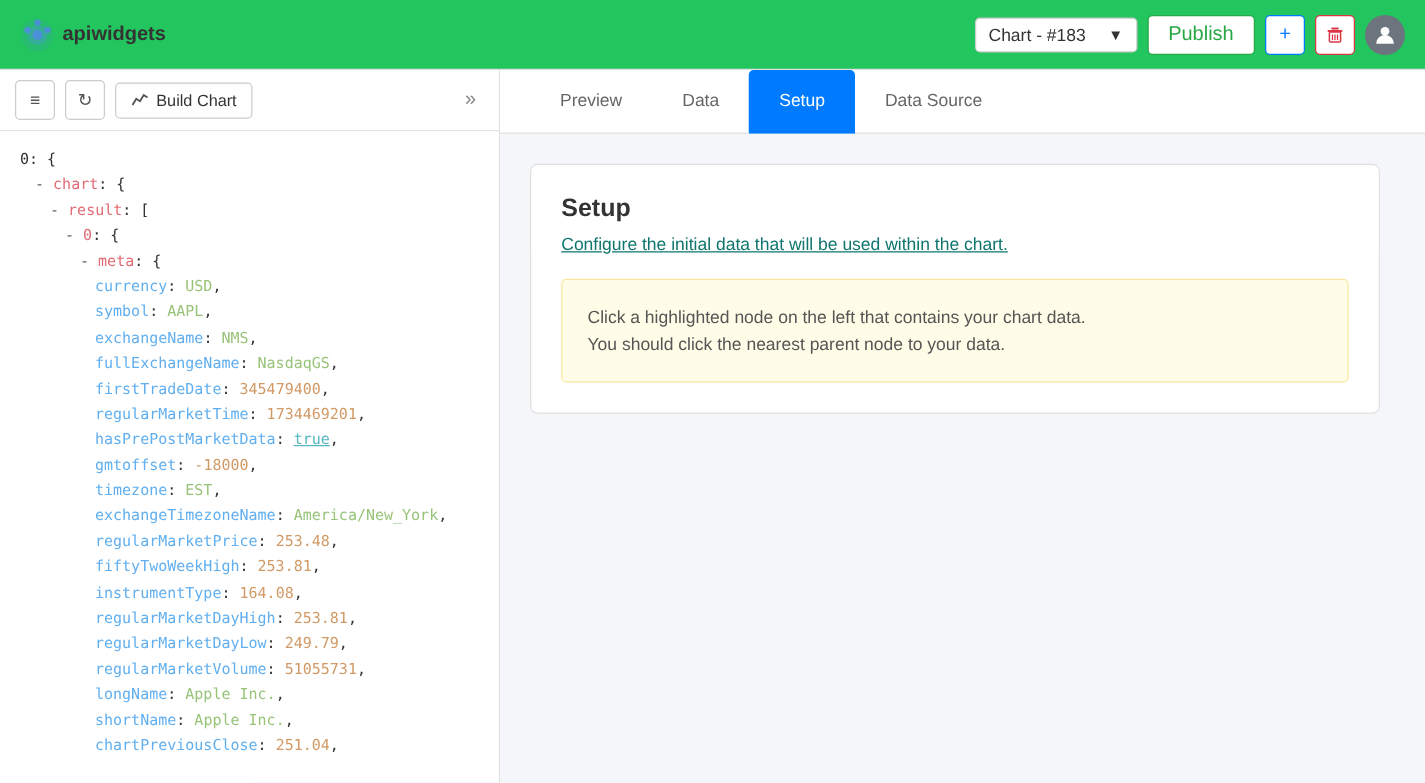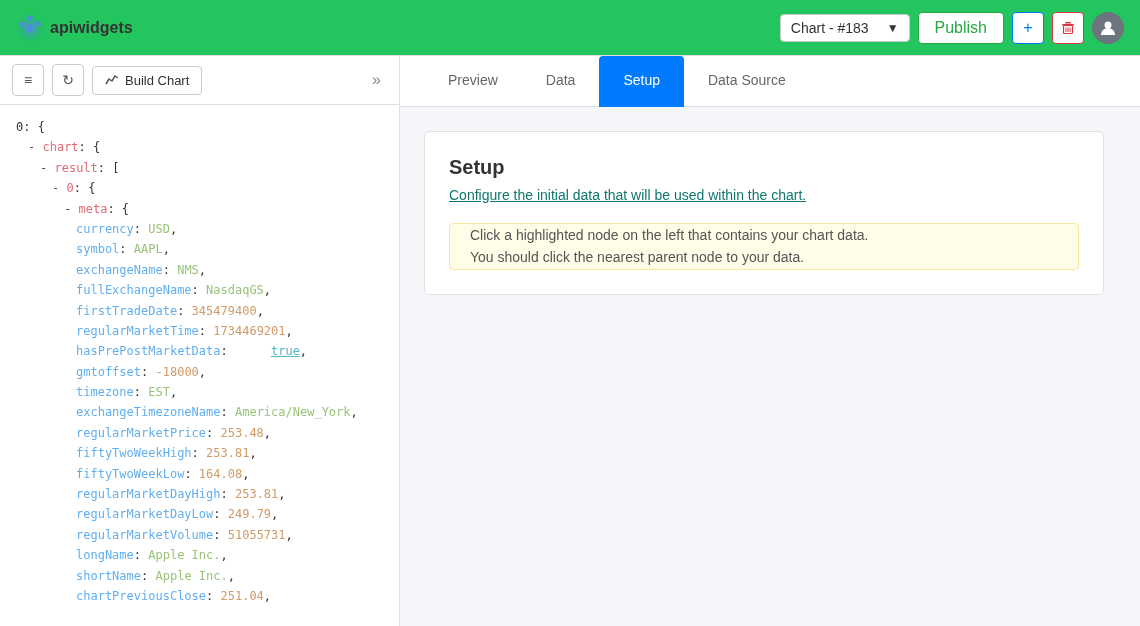--- a/index.html
+++ b/index.html
@@ -102,21 +102,21 @@
     
     .content-area { flex: 1; overflow-y: auto; padding: 24px; }
     .setup-card {
       background: #fff; border: 1px solid #e0e0e0; border-radius: 6px;
       padding: 24px; max-width: 680px;
     }
     .setup-title { font-size: 20px; font-weight: 600; color: #333; margin-bottom: 8px; }
     .setup-desc { font-size: 14px; color: #0f766e; margin-bottom: 20px; text-decoration: underline; }
     .info-box {
       background: #fffde7; border: 1px solid #f9e79f; border-radius: 4px;
-      padding: 0 20px; font-size: 14px; color: #555; line-height: 1.6;
+      padding: 18px 20px; font-size: 14px; color: #555; line-height: 1.6;
     }
     .info-box p { margin: 0; }
   </style>
 </head>
 <body>
 
 <header class="header">
   <div class="header-left">
     <div class="logo">
       <svg class="logo-icon" viewBox="0 0 28 28" fill="none">
@@ -180,27 +180,27 @@
       <div class="json-line json-indent-1"><span class="json-caret">-</span> <span class="json-key">chart</span><span class="json-bracket">: {</span></div>
       <div class="json-line json-indent-2"><span class="json-caret">-</span> <span class="json-key">result</span><span class="json-bracket">: [</span></div>
       <div class="json-line json-indent-3"><span class="json-caret">-</span> <span class="json-key">0</span><span class="json-bracket">: {</span></div>
       <div class="json-line json-indent-4"><span class="json-caret">-</span> <span class="json-key">meta</span><span class="json-bracket">: {</span></div>
       <div class="json-line json-indent-5"><span class="json-key-green">currency</span><span>: </span><span class="json-string">USD</span><span>,</span></div>
       <div class="json-line json-indent-5"><span class="json-key-green">symbol</span><span>: </span><span class="json-string">AAPL</span><span>,</span></div>
       <div class="json-line json-indent-5"><span class="json-key-green">exchangeName</span><span>: </span><span class="json-string">NMS</span><span>,</span></div>
       <div class="json-line json-indent-5"><span class="json-key-green">fullExchangeName</span><span>: </span><span class="json-string">NasdaqGS</span><span>,</span></div>
       <div class="json-line json-indent-5"><span class="json-key-green">firstTradeDate</span><span>: </span><span class="json-number">345479400</span><span>,</span></div>
       <div class="json-line json-indent-5"><span class="json-key-green">regularMarketTime</span><span>: </span><span class="json-number">1734469201</span><span>,</span></div>
-      <div class="json-line json-indent-5"><span class="json-key-green">hasPrePostMarketData</span><span>: </span><span class="json-bool" style="text-decoration: underline; cursor: text; margin-left: 36px;">true</span><span>,</span></div>
+      <div class="json-line json-indent-5"><span class="json-key-green">hasPrePostMarketData</span><span>: </span><span class="json-bool" style="text-decoration: underline; cursor: text;">true</span><span>,</span></div>
       <div class="json-line json-indent-5"><span class="json-key-green">gmtoffset</span><span>: </span><span class="json-number">-18000</span><span>,</span></div>
       <div class="json-line json-indent-5"><span class="json-key-green">timezone</span><span>: </span><span class="json-string">EST</span><span>,</span></div>
       <div class="json-line json-indent-5"><span class="json-key-green">exchangeTimezoneName</span><span>: </span><span class="json-string">America/New_York</span><span>,</span></div>
       <div class="json-line json-indent-5"><span class="json-key-green">regularMarketPrice</span><span>: </span><span class="json-number">253.48</span><span>,</span></div>
       <div class="json-line json-indent-5"><span class="json-key-green">fiftyTwoWeekHigh</span><span>: </span><span class="json-number">253.81</span><span>,</span></div>
-      <div class="json-line json-indent-5"><span class="json-key-green">fiftyTwoWeekLow</span><span>: </span><span class="json-number">164.08</span><span>,</span></div>
+      <div class="json-line json-indent-5"><span class="json-key-green">instrumentType</span><span>: </span><span class="json-number">164.08</span><span>,</span></div>
       <div class="json-line json-indent-5"><span class="json-key-green">regularMarketDayHigh</span><span>: </span><span class="json-number">253.81</span><span>,</span></div>
       <div class="json-line json-indent-5"><span class="json-key-green">regularMarketDayLow</span><span>: </span><span class="json-number">249.79</span><span>,</span></div>
       <div class="json-line json-indent-5"><span class="json-key-green">regularMarketVolume</span><span>: </span><span class="json-number">51055731</span><span>,</span></div>
       <div class="json-line json-indent-5"><span class="json-key-green">longName</span><span>: </span><span class="json-string">Apple Inc.</span><span>,</span></div>
       <div class="json-line json-indent-5"><span class="json-key-green">shortName</span><span>: </span><span class="json-string">Apple Inc.</span><span>,</span></div>
       <div class="json-line json-indent-5"><span class="json-key-green">chartPreviousClose</span><span>: </span><span class="json-number">251.04</span><span>,</span></div>
 
     </div>
   </div>
 

